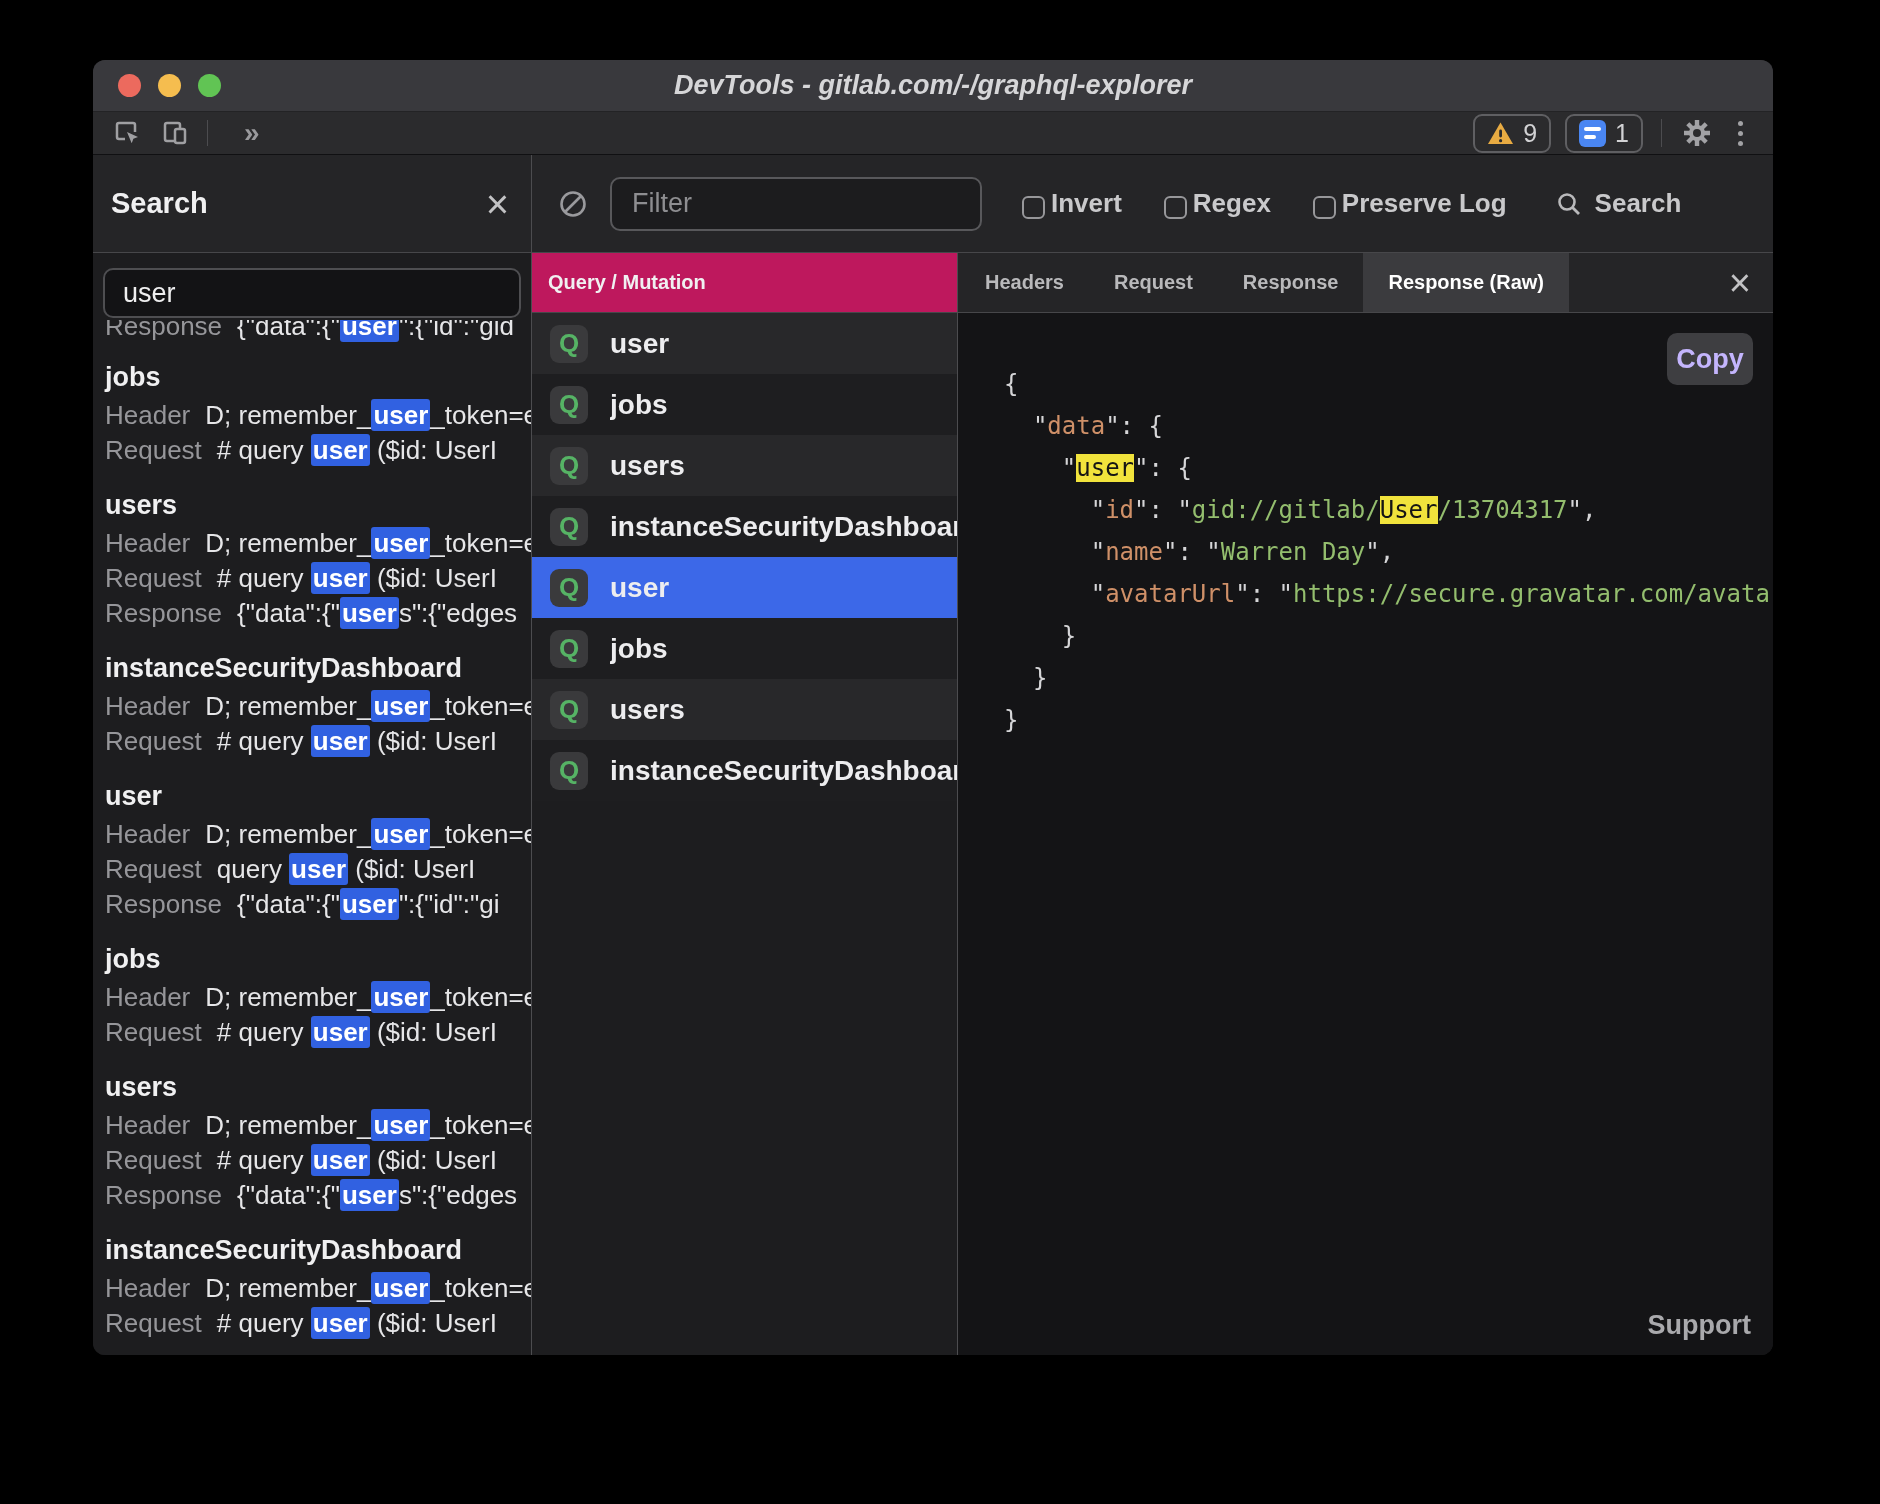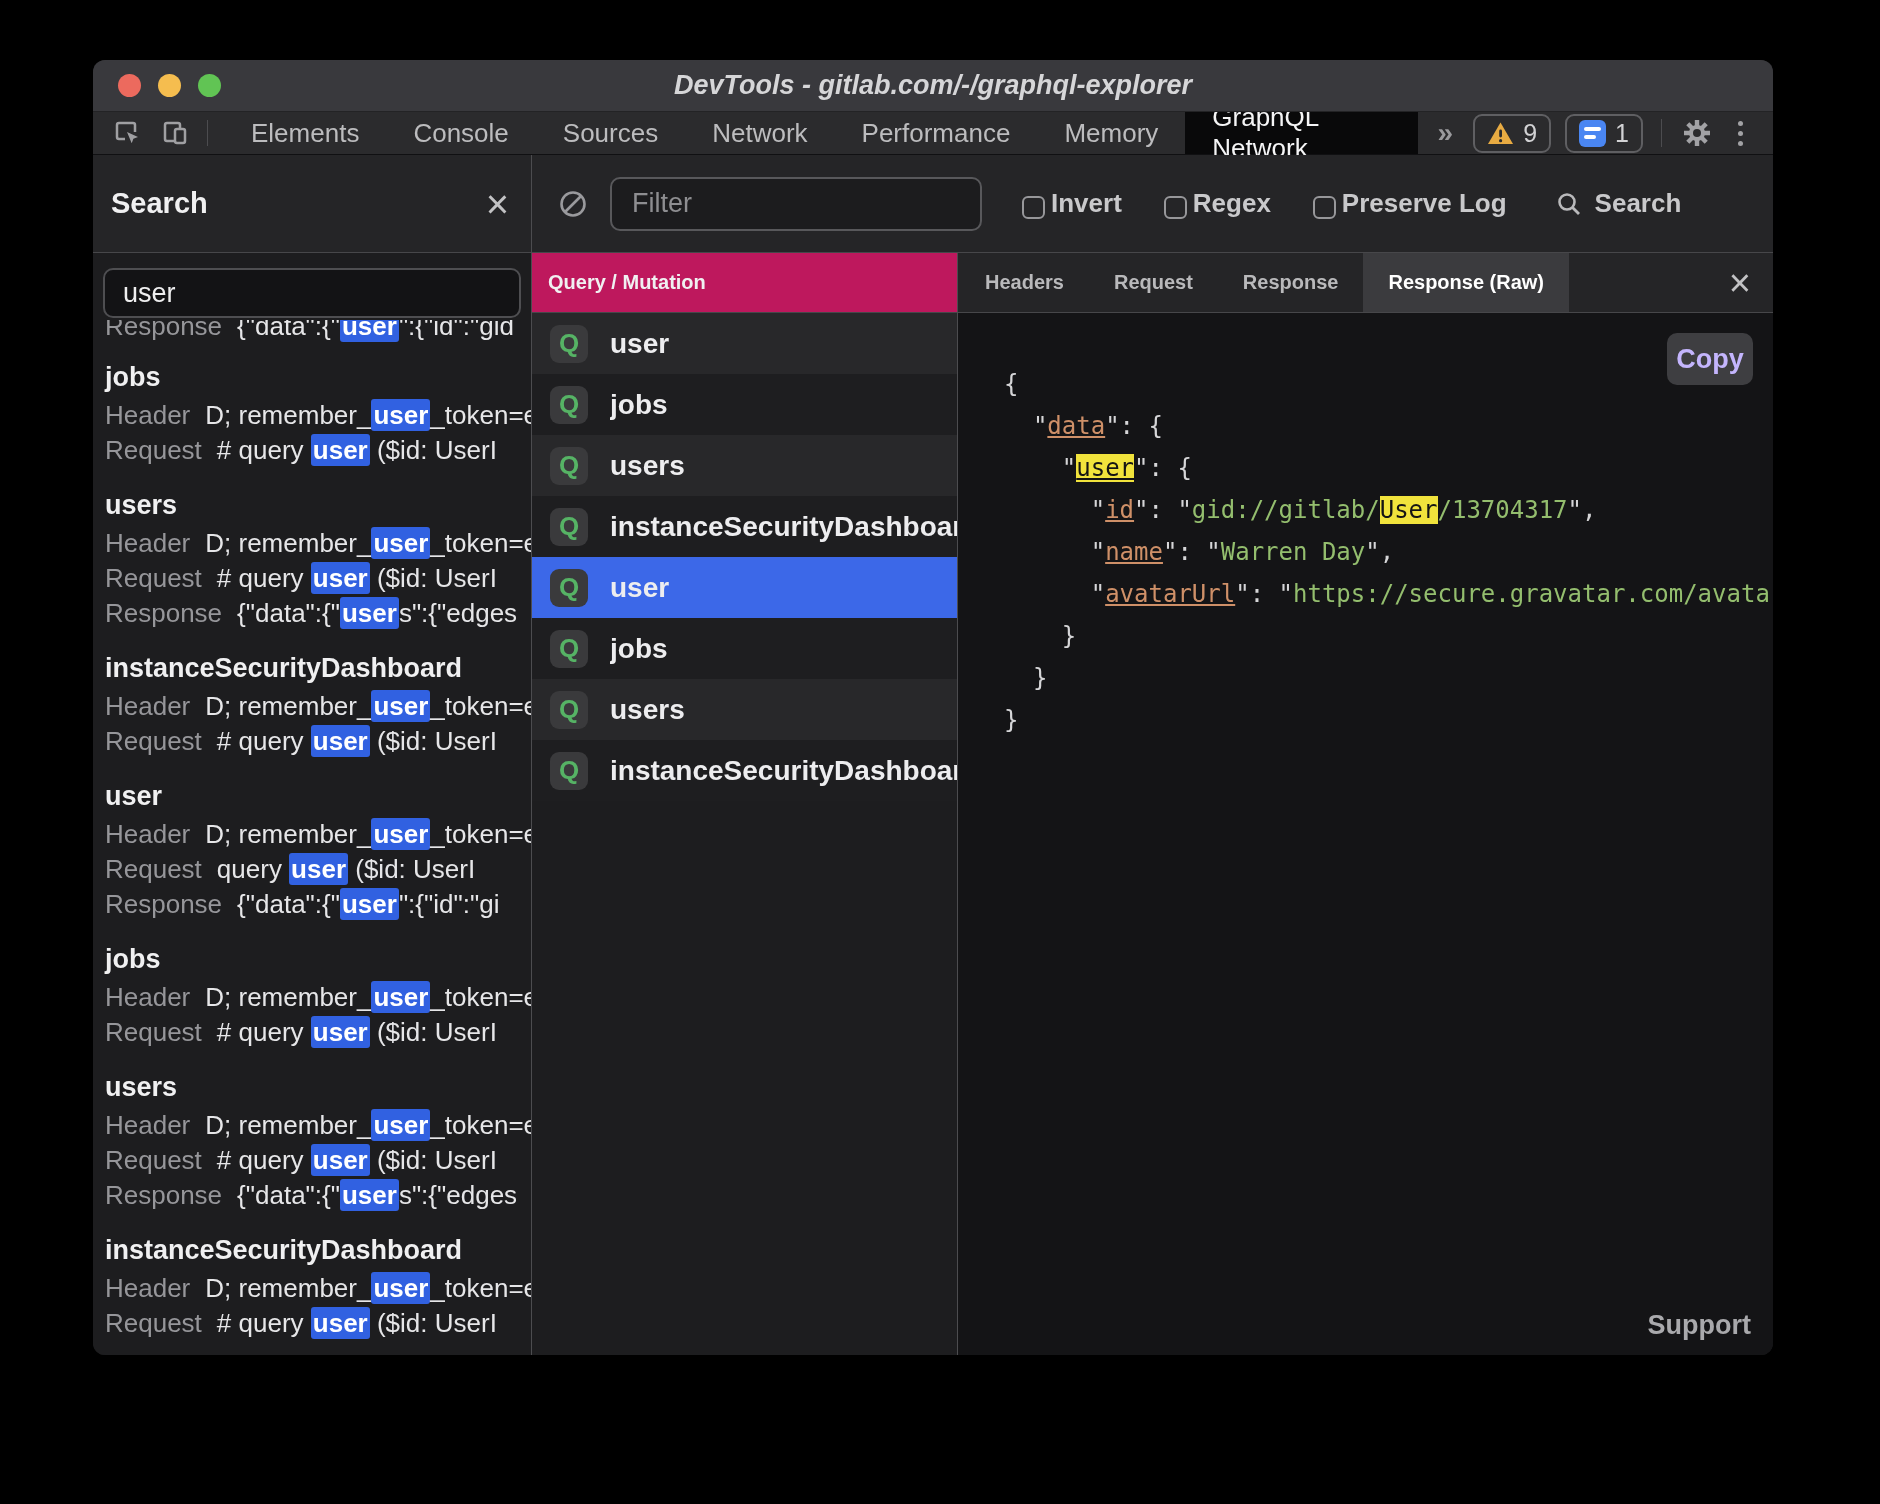--- a/index.html
+++ b/index.html
@@ -96,21 +96,21 @@
   .dtab { display:flex; align-items:center; padding:0 25px; font-size:20px; font-weight:600; color:#b9b9bb; }
   .dtab.active { background:#3b3b3e; color:#fff; font-weight:700; }
   .detail-tabs .x-btn { margin-left:auto; display:flex; align-items:center; padding-right:22px; font-size:38px; }
   .json-area { flex:1; background:#141416; position:relative; overflow:hidden; padding:50px 0 0 46px; }
   .copy-btn { position:absolute; top:20px; right:20px; width:86px; height:52px; background:#3e3e41;
     border:none; border-radius:10px; color:#c4b5fd; font-size:27px; font-weight:700;
     font-family:"Liberation Sans","DejaVu Sans",sans-serif; }
   .json-line { font-family:"DejaVu Sans Mono","Liberation Mono",monospace; font-size:24px;
     line-height:42px; white-space:pre; overflow:hidden; }
   .jp { color:#d6d6d8; }
-  .jk { color:#cf9068;text-decoration:underline; }
+  .jk { color:#cf9068; }
   .js { color:#94be6e; }
   .jhl { background:#f1e33c; color:#141414; }
   .support { position:absolute; right:22px; bottom:14px; font-size:27px; font-weight:700; color:#a9a9ac; }
 
   svg.icon { display:block; }
 </style>
 </head>
 <body>
 
 <div class="window">
@@ -134,29 +134,20 @@
         </svg>
       </span>
       <span>
         <svg class="icon" width="32" height="32" viewBox="0 0 32 32">
           <rect x="6" y="6" width="15" height="18" rx="2" fill="none" stroke="#a0a0a3" stroke-width="2.5"></rect>
           <rect x="16" y="12" width="10" height="14" rx="2" fill="#2b2b2d" stroke="#a0a0a3" stroke-width="2.5"></rect>
         </svg>
       </span>
       <span class="tb-sep"></span>
     </div>
-    <div class="tabs">
-        <div class="tab">Elements</div>
-        <div class="tab">Console</div>
-        <div class="tab">Sources</div>
-        <div class="tab">Network</div>
-        <div class="tab">Performance</div>
-        <div class="tab">Memory</div>
-        <div class="tab active">GraphQL Network</div>
-      </div>
     <div class="more-tabs">»</div>
     <div class="tb-right">
       <div class="badge">
         <svg class="icon" width="27" height="25" viewBox="0 0 27 25">
           <path d="M13.5 1.5 L26 23 H1 Z" fill="#e8ab42"></path>
           <rect x="12.2" y="8.5" width="2.8" height="8" rx="1.4" fill="#2b2b2d"></rect>
           <circle cx="13.6" cy="19.7" r="1.6" fill="#2b2b2d"></circle>
         </svg>
         <span>9</span>
       </div>

